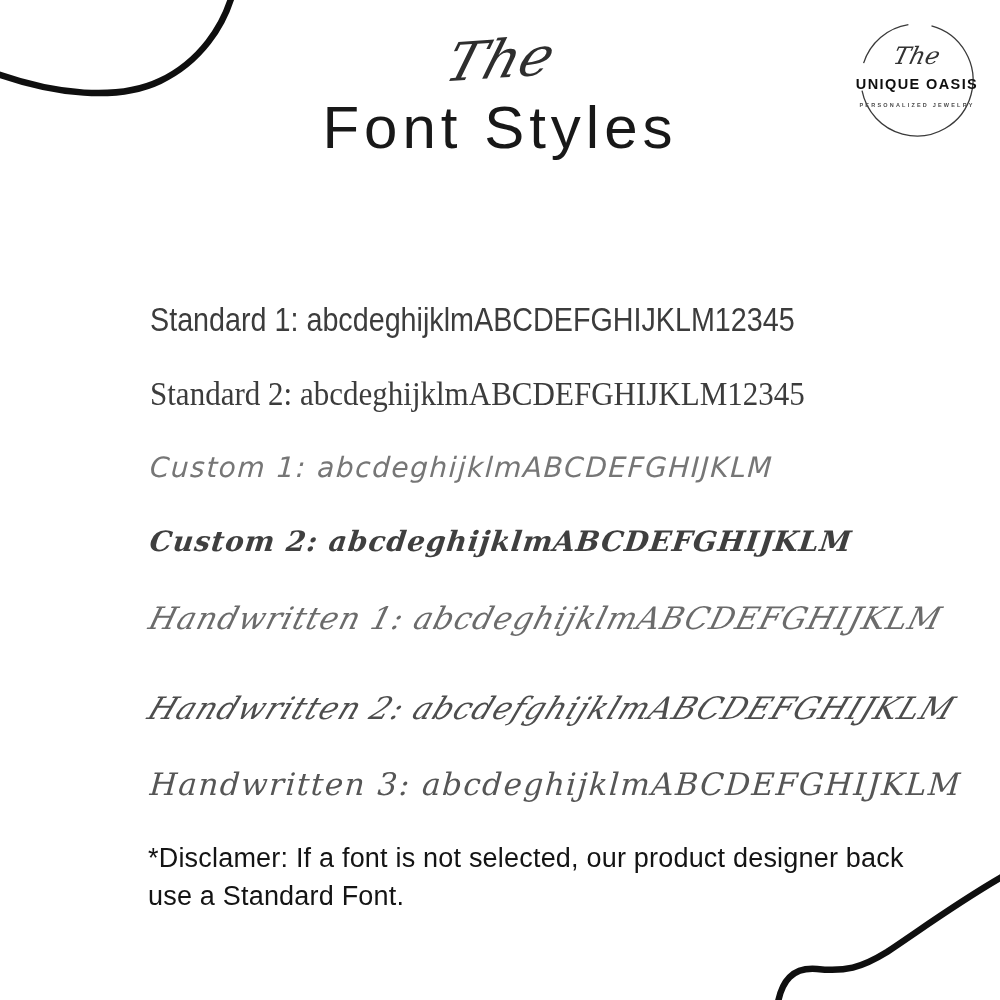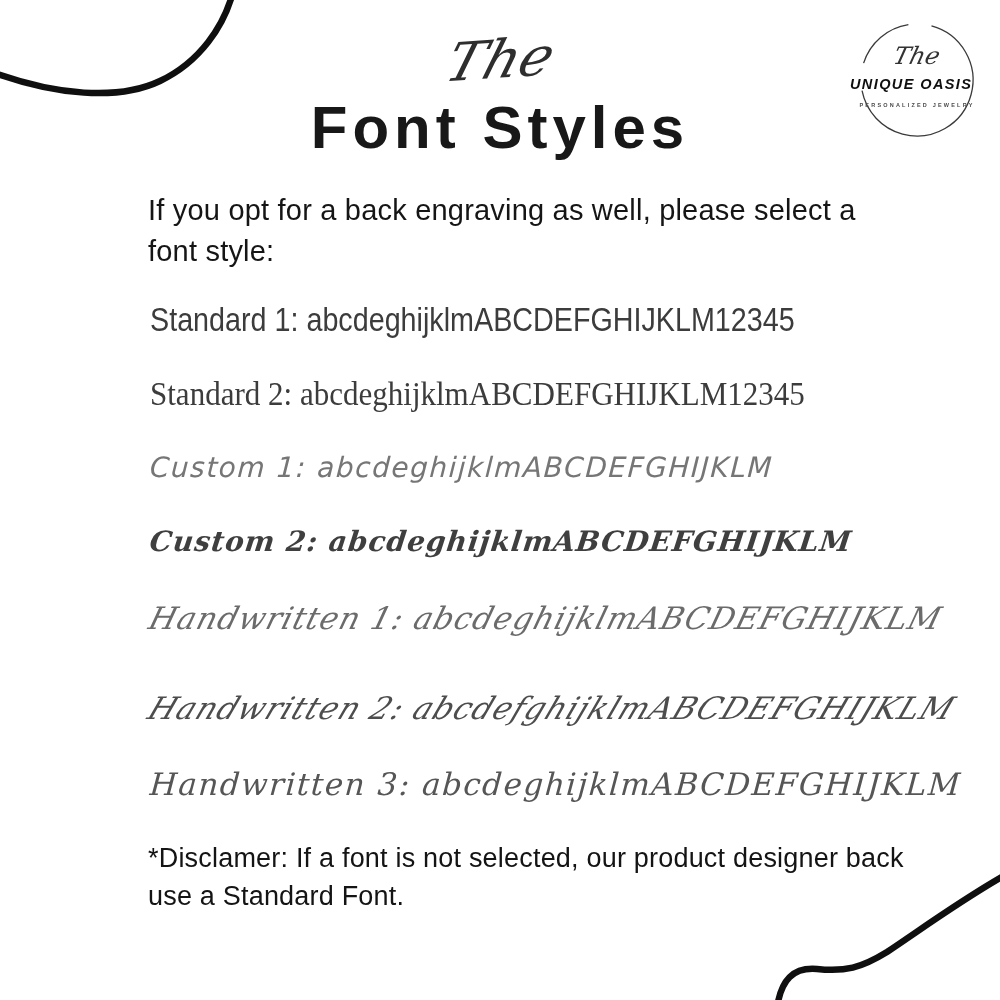--- a/index.html
+++ b/index.html
@@ -20,38 +20,38 @@
   
   .logo { position: absolute; left: 842px; top: 12px; width: 150px; height: 142px; }
   .logo-ring { position: absolute; left: 0; top: 0; }
   .logo-script {
     position: absolute; top: 30px; left: 0; right: 0; text-align: center;
     font-family: "DejaVu Serif", serif; font-style: italic; font-size: 24px;
     color: #333333;
   }
   .logo-script span { display: inline-block; transform: skewX(-14deg); }
   .logo-name {
-    position: absolute; top: 64px; left: 8px; right: 0; 
-    font-weight: 700; font-size: 14.5px; letter-spacing: 1.4px; color: #0f0f0f; font-style: italic;
+    position: absolute; top: 64px; left: 0; right: 0; text-align: center;
+    font-weight: 700; font-size: 14.5px; letter-spacing: 1.4px; color: #0f0f0f;
   }
   .logo-tagline {
     position: absolute; top: 90px; left: 0; right: 0; text-align: center;
     font-size: 5.5px; letter-spacing: 2.2px; color: #4a4a4a; font-weight: 600;
   }
 
   
   .header-script {
     position: absolute; top: 30px; left: 0; width: 1000px; text-align: center;
     font-family: "DejaVu Serif", serif; font-style: italic; font-size: 54px;
     color: #2e2e2e; line-height: 60px; pointer-events: none;
   }
   .header-script span { display: inline-block; transform: skewX(-20deg) rotate(-4deg); }
   .header-title {
     position: absolute; top: 96px; left: 0; width: 1000px; text-align: center;
-    font-family: "Liberation Sans", sans-serif; font-weight: 700;
+    font-family: "Liberation Sans", sans-serif; font-weight: 400;
     font-size: 60px; line-height: 64px; letter-spacing: 5px; color: #181818;
   }
 
   
   .intro {
     position: absolute; left: 148px; top: 190px; width: 730px;
     font-size: 29px; line-height: 41px; color: #151515; letter-spacing: 0.2px;
   }
 
   
@@ -88,21 +88,20 @@
       <circle cx="75" cy="68" r="56" fill="none" stroke="#3a3a3a" stroke-width="1.3" stroke-dasharray="238 28 62 23.9" transform="rotate(-75 75 68)"></circle>
     </svg>
     <div class="logo-script"><span>The</span></div>
     <div class="logo-name">UNIQUE OASIS</div>
     <div class="logo-tagline">PERSONALIZED JEWELRY</div>
   </div>
 
   <div class="header-script"><span>The</span></div>
   <h1 class="header-title">Font Styles</h1>
 
-  <p class="intro">If you opt for a back engraving as well, please select a font style:</p>
 
   <div class="row row-std1">
     <span>Standard 1:</span>
     <span>abcdeghijklmABCDEFGHIJKLM12345</span>
   </div>
   <div class="row row-std2">
     <span>Standard 2:</span>
     <span>abcdeghijklmABCDEFGHIJKLM12345</span>
   </div>
   <div class="row row-cust1">

